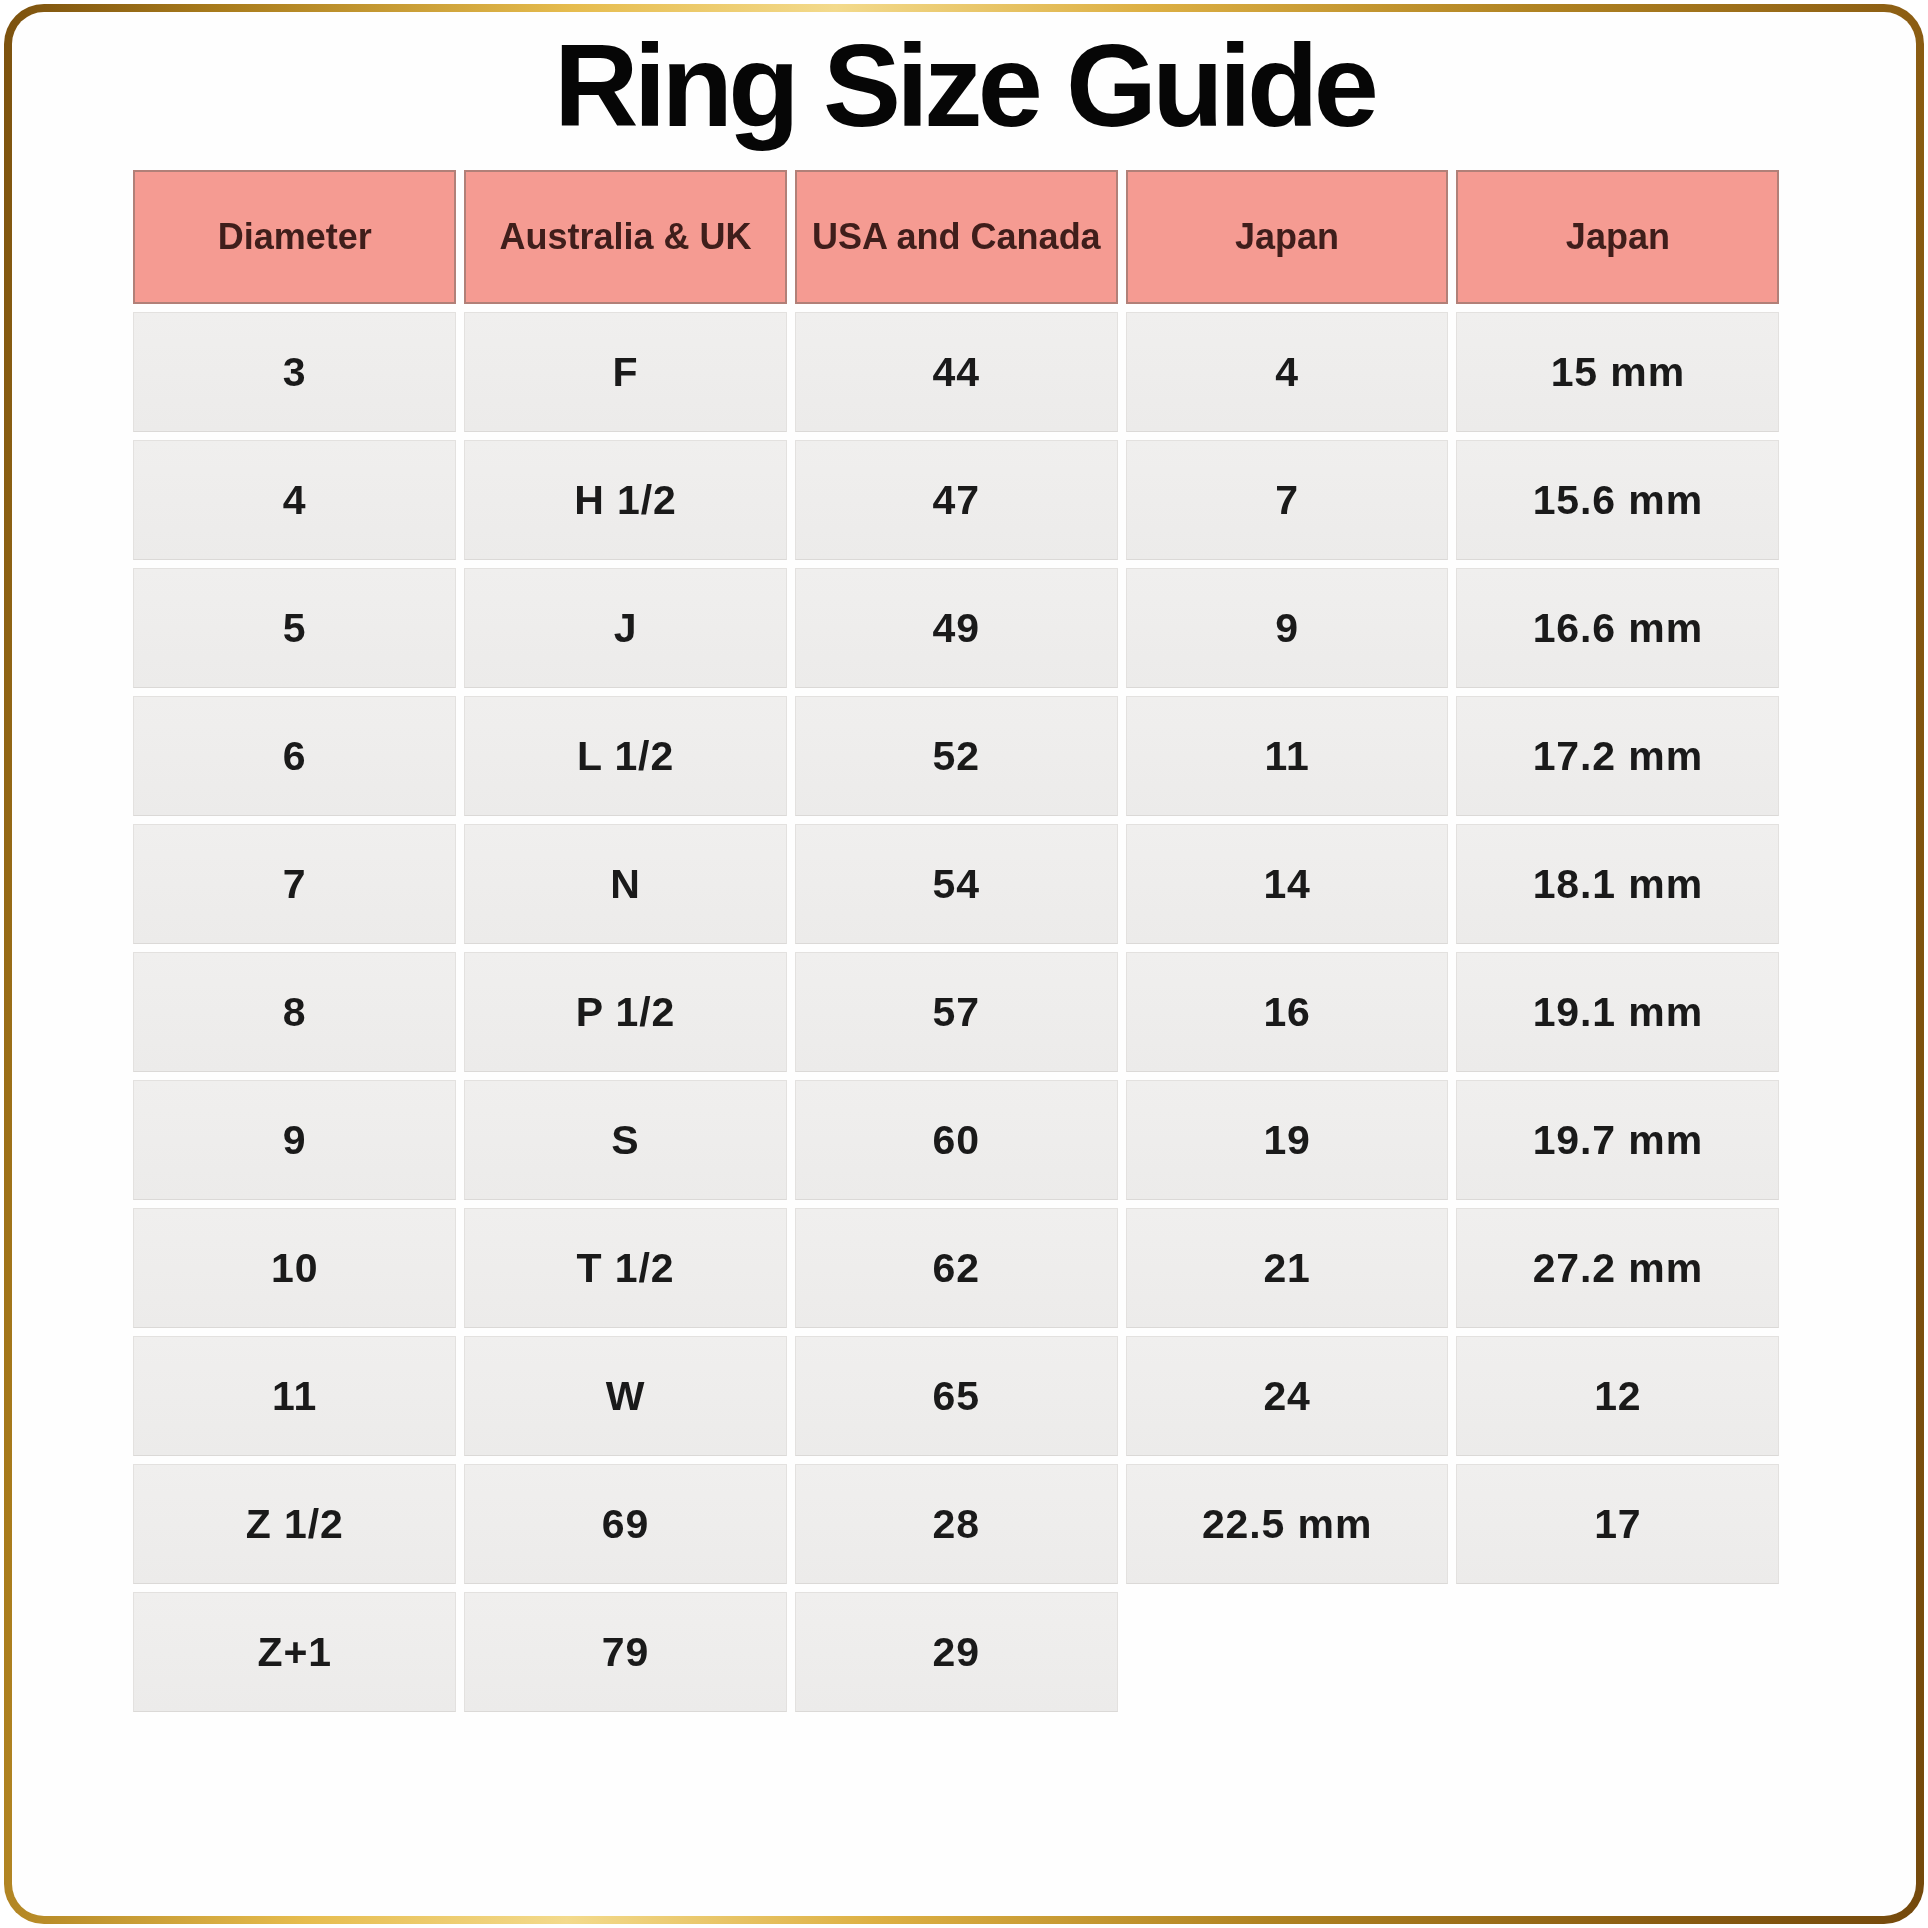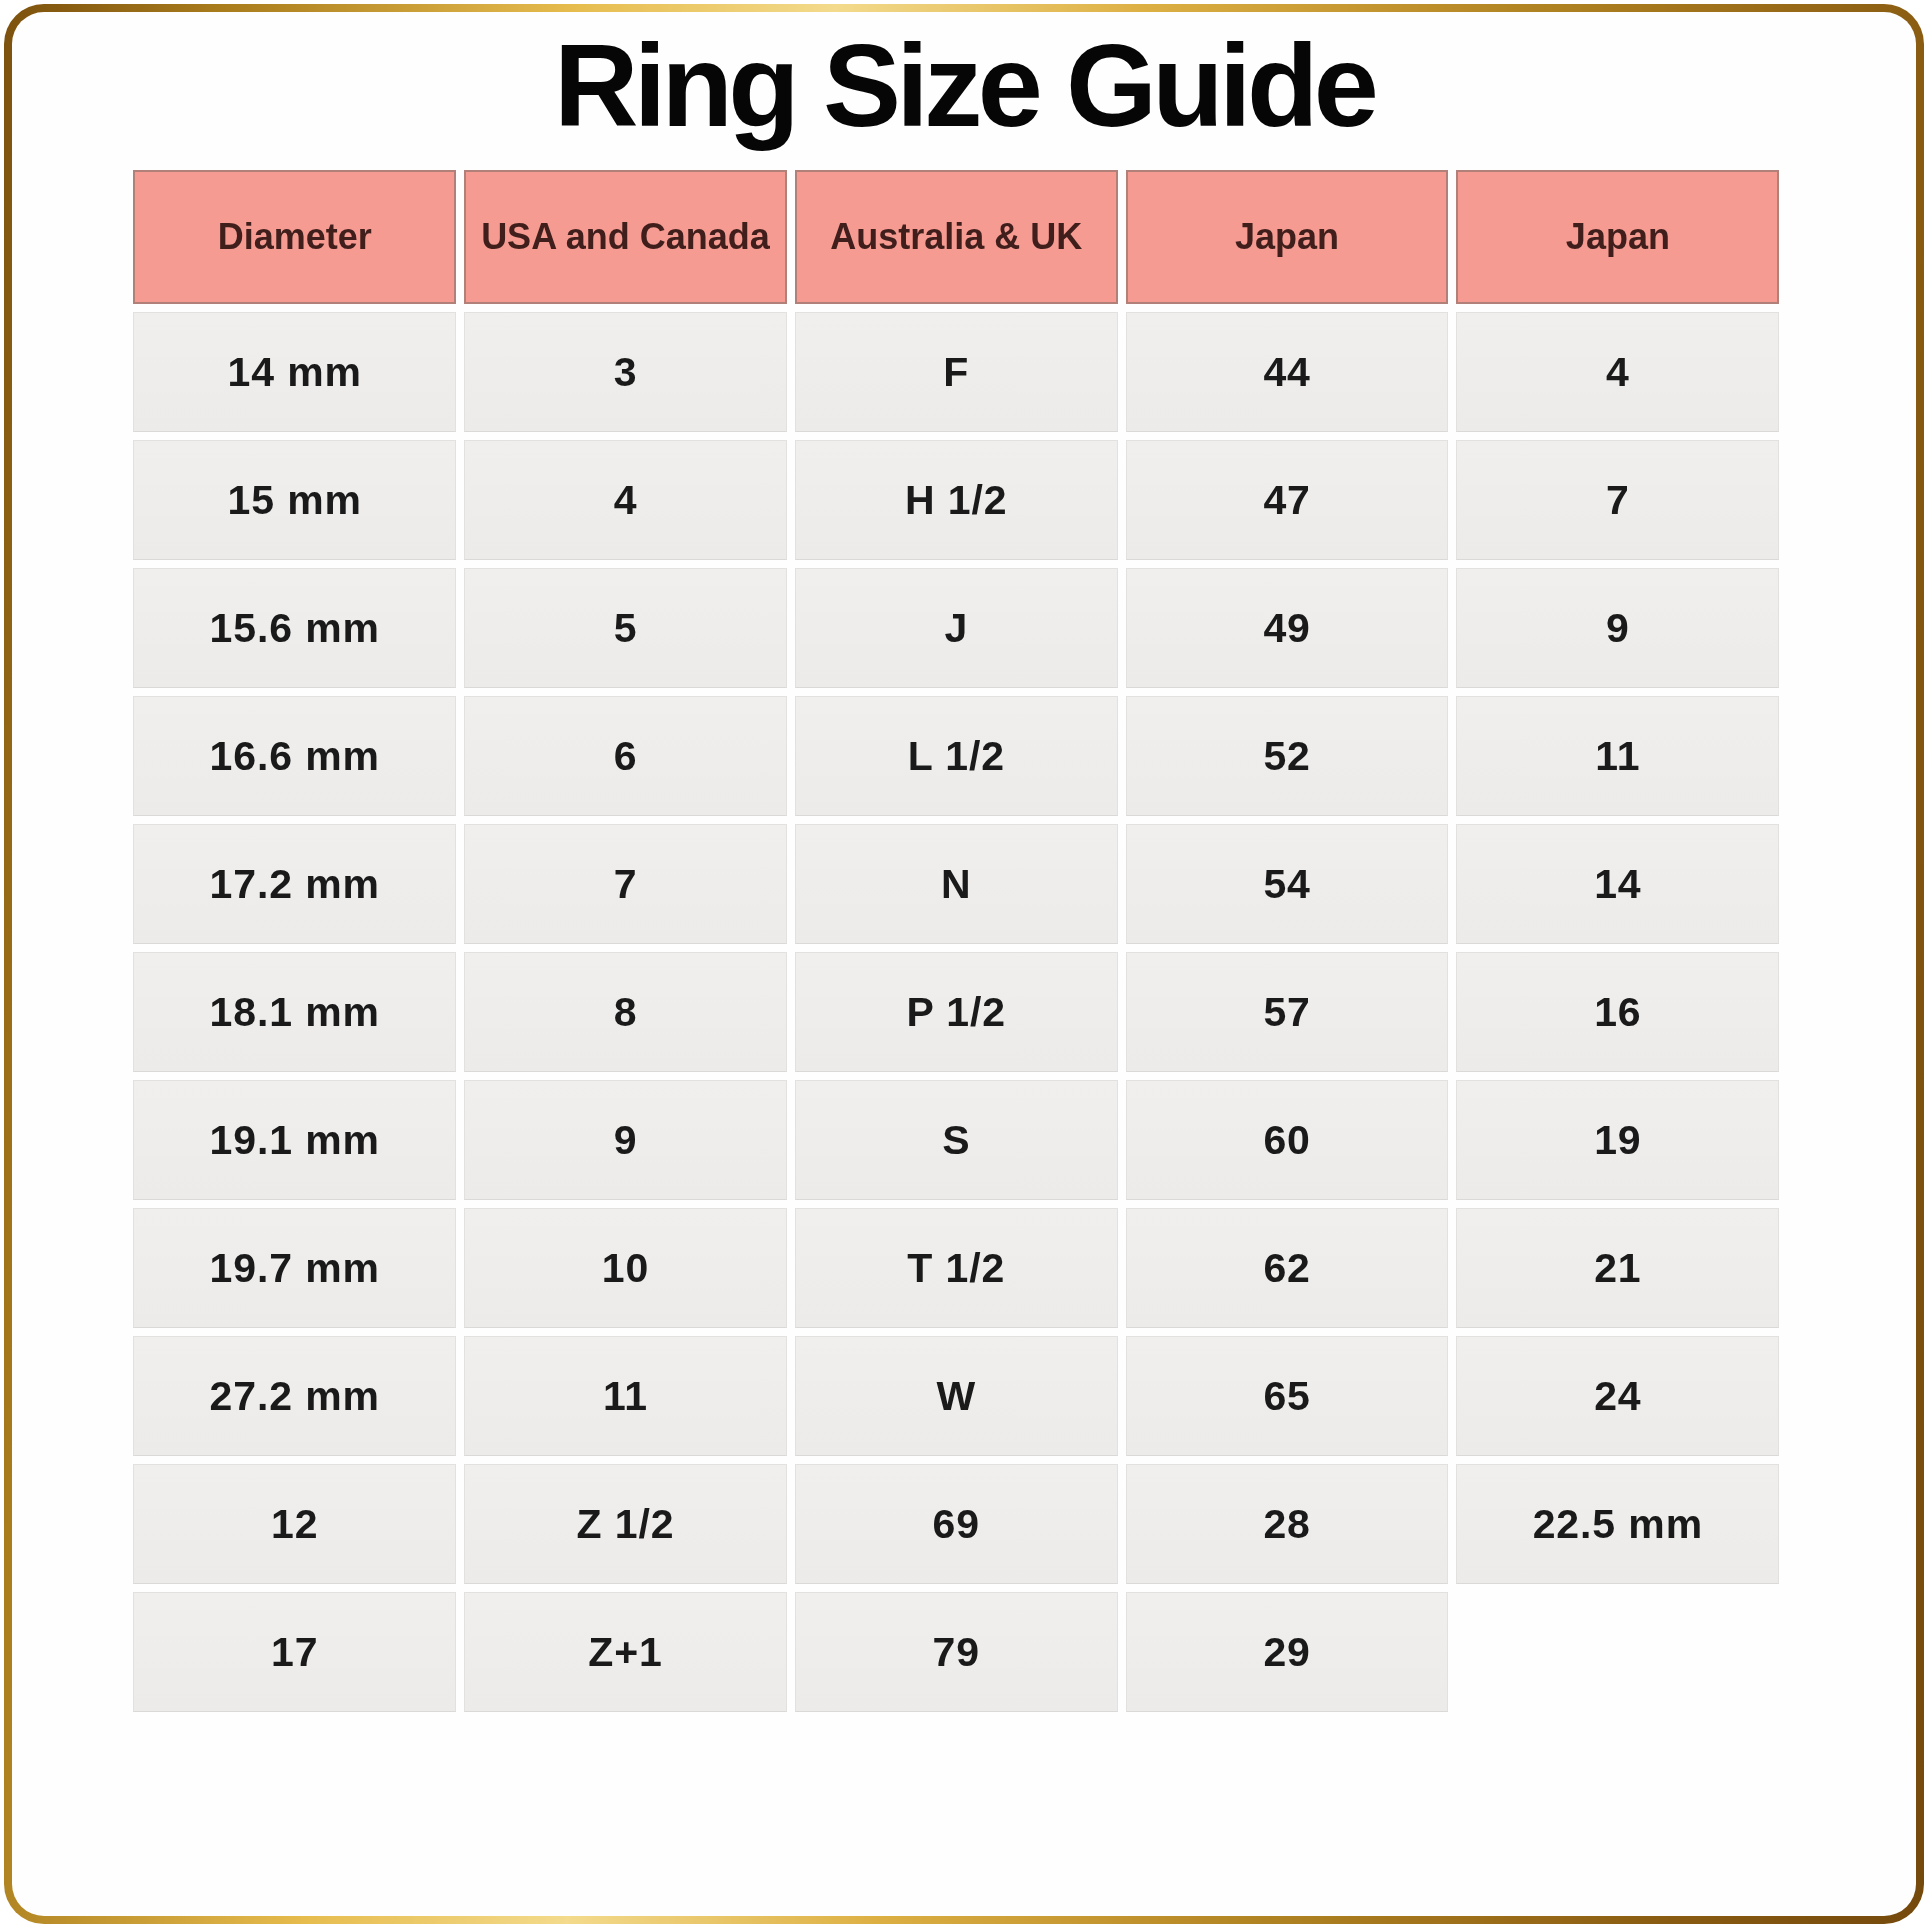--- a/index.html
+++ b/index.html
@@ -84,25 +84,24 @@
 </style>
 </head>
 <body>
 
 <div class="page">
   <div class="gold-frame">
     <div class="frame-inner">
       <h1 class="title">Ring Size Guide</h1>
       <div class="grid" id="grid">
           <div class="cell header">Diameter</div>
+          <div class="cell header">Australia &amp; UK</div>
           <div class="cell header">USA and Canada</div>
-          <div class="cell header">Australia &amp; UK</div>
           <div class="cell header">Japan</div>
           <div class="cell header">Japan</div>
-          <div class="cell data">14 mm</div>
           <div class="cell data">3</div>
           <div class="cell data">F</div>
           <div class="cell data">44</div>
           <div class="cell data">4</div>
           <div class="cell data">15 mm</div>
           <div class="cell data">4</div>
           <div class="cell data">H 1/2</div>
           <div class="cell data">47</div>
           <div class="cell data">7</div>
           <div class="cell data">15.6 mm</div>

